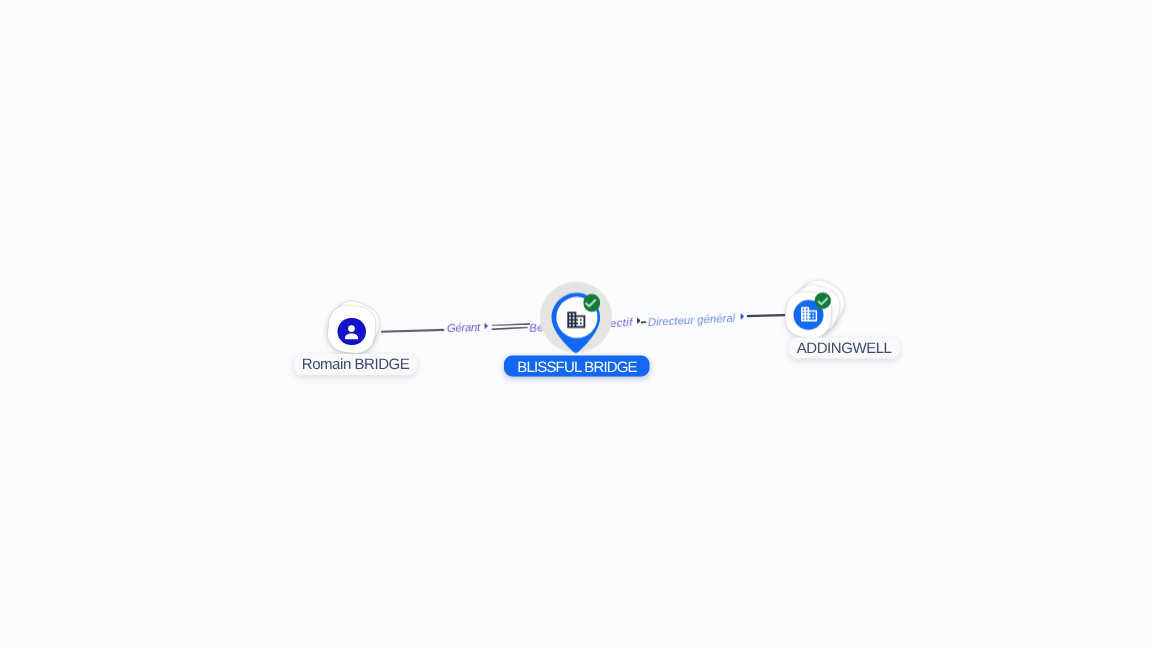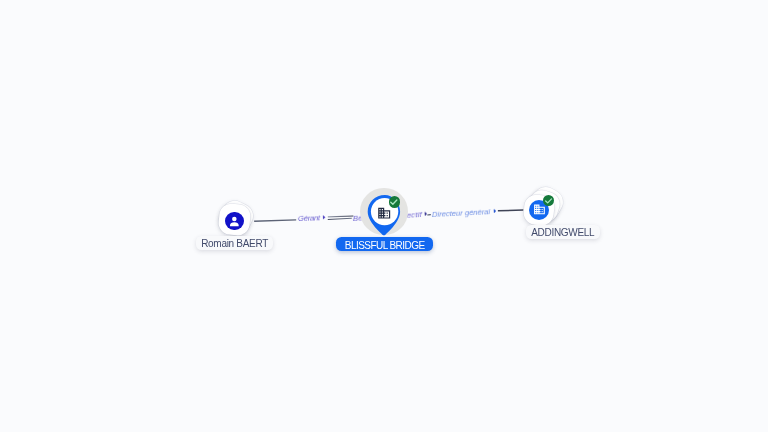--- a/index.html
+++ b/index.html
@@ -90,21 +90,21 @@
 
   <div class="node">
     <div class="card" style="left:221.4px;top:202.3px;width:30.5px;height:30.5px;transform:rotate(26deg);"></div>
     <div class="card" style="left:218.9px;top:204px;width:30.5px;height:30.5px;transform:rotate(6deg);"></div>
     <div class="iconcircle" style="left:225.3px;top:211.8px;width:18.4px;height:18.4px;background:#1212c8;">
       <svg width="14.7" height="14.7" viewBox="0 0 24 24" fill="#ffffff">
         <circle cx="12" cy="8.3" r="3.7"></circle>
         <path d="M12 13.6c-4.1 0-7.05 2.3-7.05 4.2V20h14.1v-2.2C19.05 15.9 16.1 13.6 12 13.6z"></path>
       </svg>
     </div>
-    <div class="namepill" style="left:196.4px;top:235.8px;">Romain BAERT</div>
+    <div class="namepill" style="left:196.4px;top:235.8px;">Romain BRIDGE</div>
   </div>
 
   <div class="node">
     <div class="halo" style="left:360.3px;top:187.5px;width:47.5px;height:47.5px;"></div>
     <svg style="position:absolute;left:365.6px;top:193.4px;" width="37.6" height="44" viewBox="0 0 37.6 44">
       <path d="M18.8 2.1C9.4 2.1 1.7 9.5 1.7 18.7c0 3.0 1.1 6.1 2.8 9.1 1.7 3.0 4.0 5.9 6.2 8.3 2.2 2.4 4.4 4.4 5.7 5.6a2.4 2.4 0 0 0 3.0 0c1.3-1.2 3.5-3.2 5.7-5.6 2.2-2.4 4.5-5.3 6.2-8.3 1.7-3.0 2.8-6.1 2.8-9.1 0-9.2-7.7-16.6-15.1-16.6Z" fill="#1268f0"></path>
       <circle cx="18.6" cy="18.6" r="13.7" fill="#ffffff"></circle>
     </svg>
     <div style="position:absolute;left:376.9px;top:205.7px;">
       <svg width="14.4" height="14.4" viewBox="0 0 24 24" fill="#222b42">

